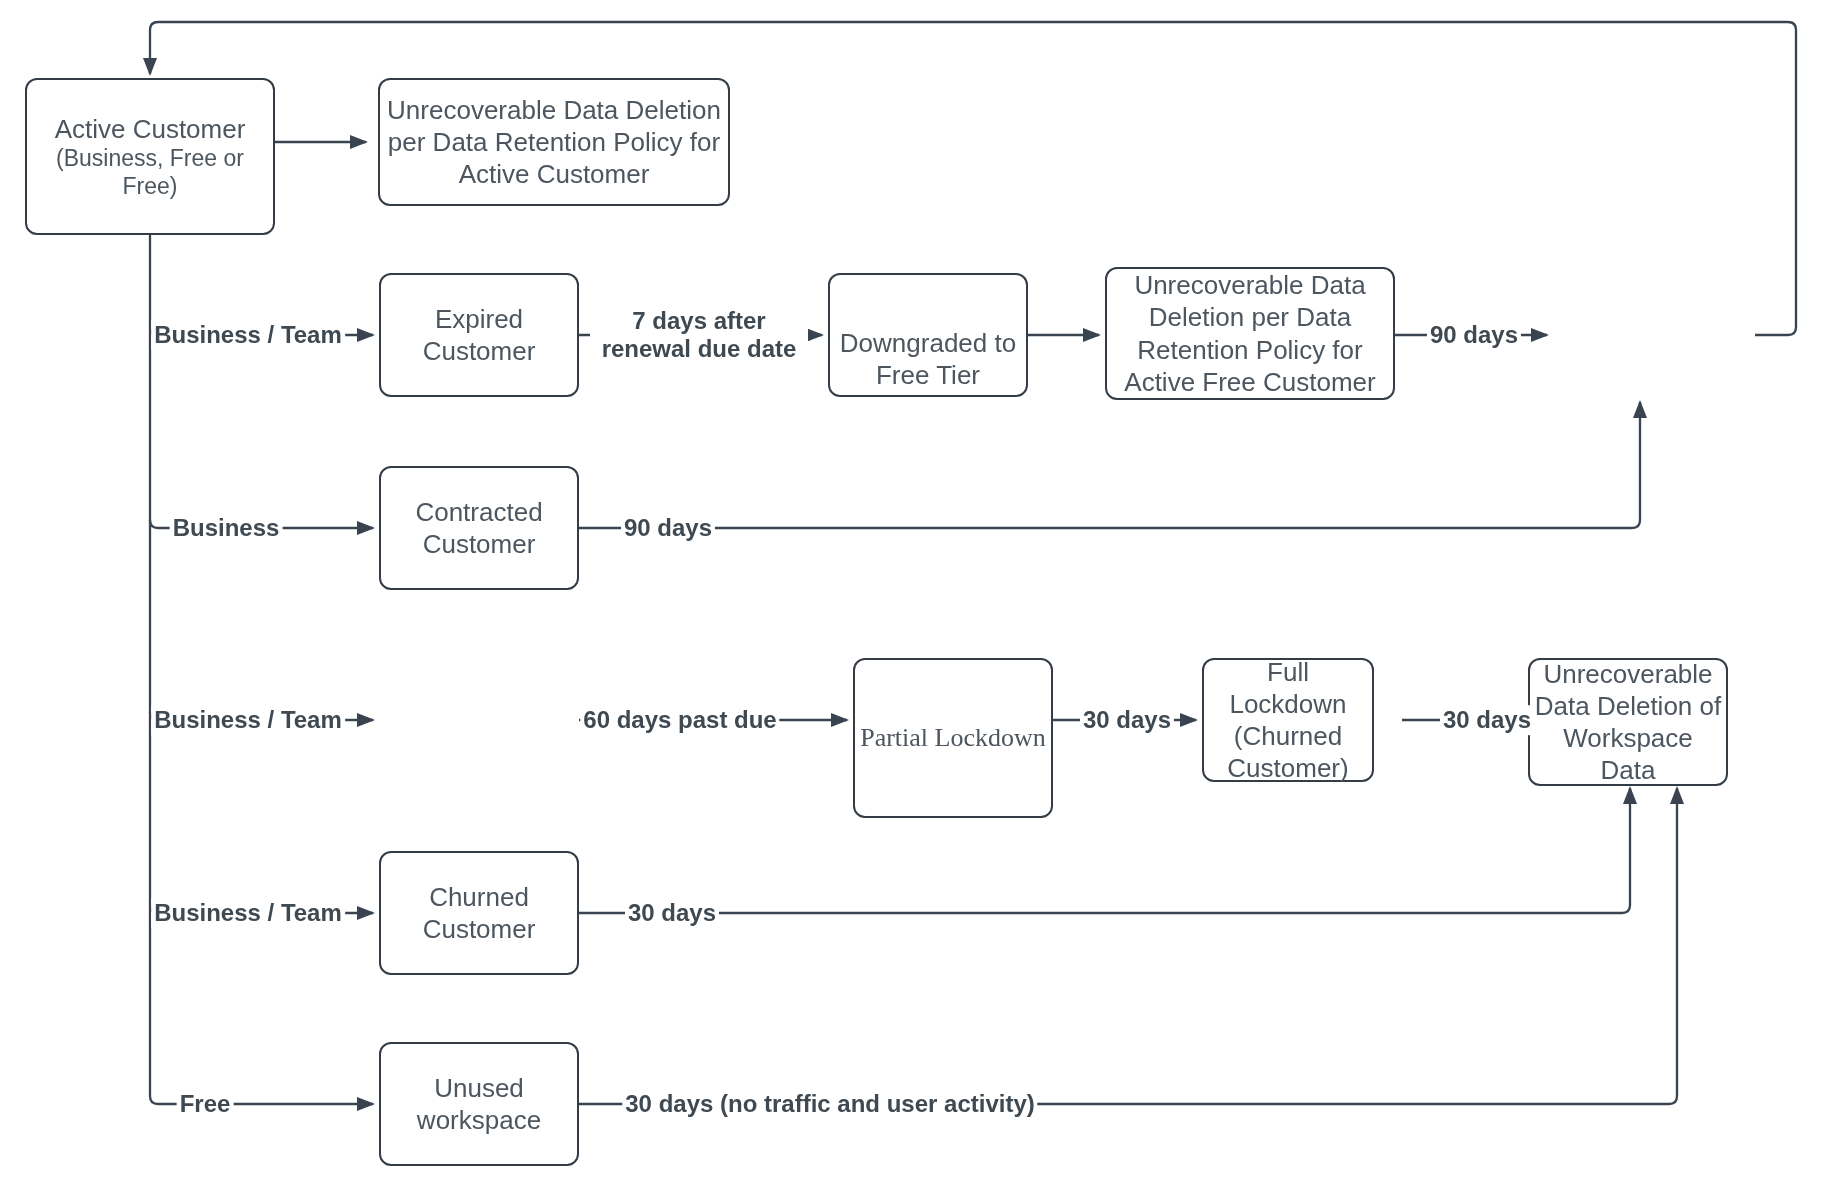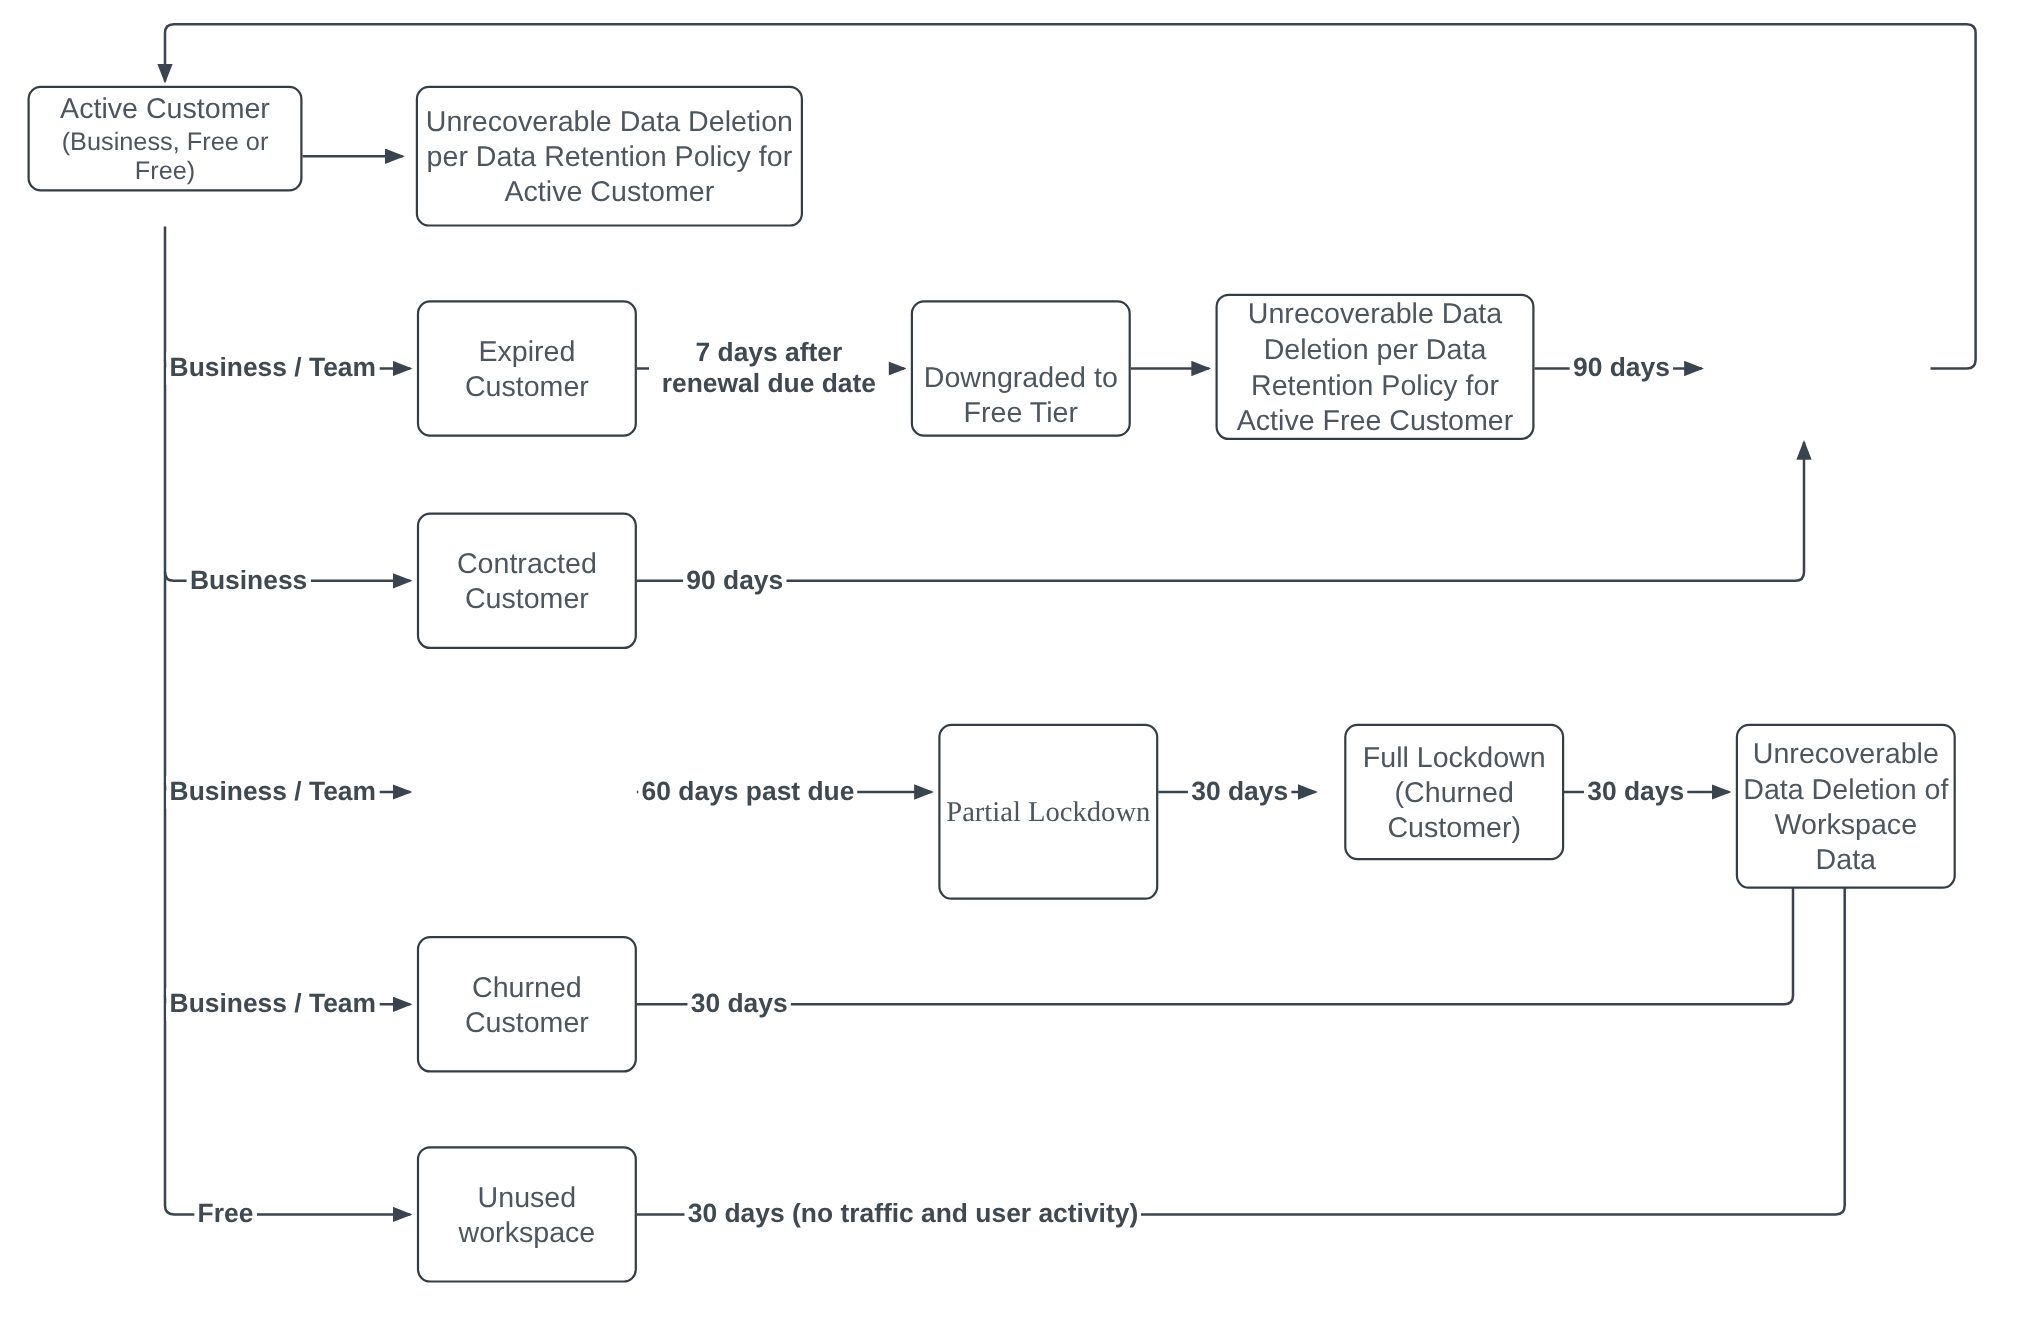--- a/index.html
+++ b/index.html
@@ -80,21 +80,21 @@
 
     <path d="M 1053 720 L 1196 720" marker-end="url(#arr)"></path>
 
     <path d="M 1402 720 L 1572 720" marker-end="url(#arr)"></path>
 
     <path d="M 579 913 L 1622 913 Q 1630 913 1630 905 L 1630 788" marker-end="url(#arr)"></path>
 
     <path d="M 579 1104 L 1669 1104 Q 1677 1104 1677 1096 L 1677 788" marker-end="url(#arr)"></path>
   </svg>
 
-  <div class="node" style="left:25px;top:78px;width:250px;height:96px;">
+  <div class="node" style="left:25px;top:78px;width:250px;height:157px;">
     <span>Active Customer</span>
     <span class="sub">(Business, Free or Free)</span>
   </div>
 
   <div class="node" style="left:378px;top:78px;width:352px;height:128px;">
     <span>Unrecoverable Data Deletion per Data Retention Policy for Active Customer</span>
   </div>
 
   <div class="node" style="left:379px;top:273px;width:200px;height:124px;">
     <span>Expired Customer</span>
@@ -111,25 +111,25 @@
 
   <div class="node" style="left:379px;top:466px;width:200px;height:124px;align-items:center;">
     <span>Contracted Customer</span>
   </div>
 
 
   <div class="node" style="left:853px;top:658px;width:200px;height:160px;font-family:Liberation Serif, serif;">
     <span>Partial Lockdown</span>
   </div>
 
-  <div class="node" style="left:1202px;top:658px;width:200px;height:124px;margin-left:20px;">
+  <div class="node" style="left:1202px;top:658px;width:172px;height:124px;">
     <span>Full Lockdown (Churned Customer)</span>
   </div>
 
-  <div class="node" style="left:1578px;top:658px;width:200px;height:150px;justify-content:center;">
+  <div class="node" style="left:1528px;top:658px;width:200px;height:128px;justify-content:center;">
     <span>Unrecoverable Data Deletion of Workspace Data</span>
   </div>
 
   <div class="node" style="left:379px;top:851px;width:200px;height:124px;">
     <span>Churned Customer</span>
   </div>
 
   <div class="node" style="left:379px;top:1042px;width:200px;height:124px;">
     <span>Unused workspace</span>
   </div>

